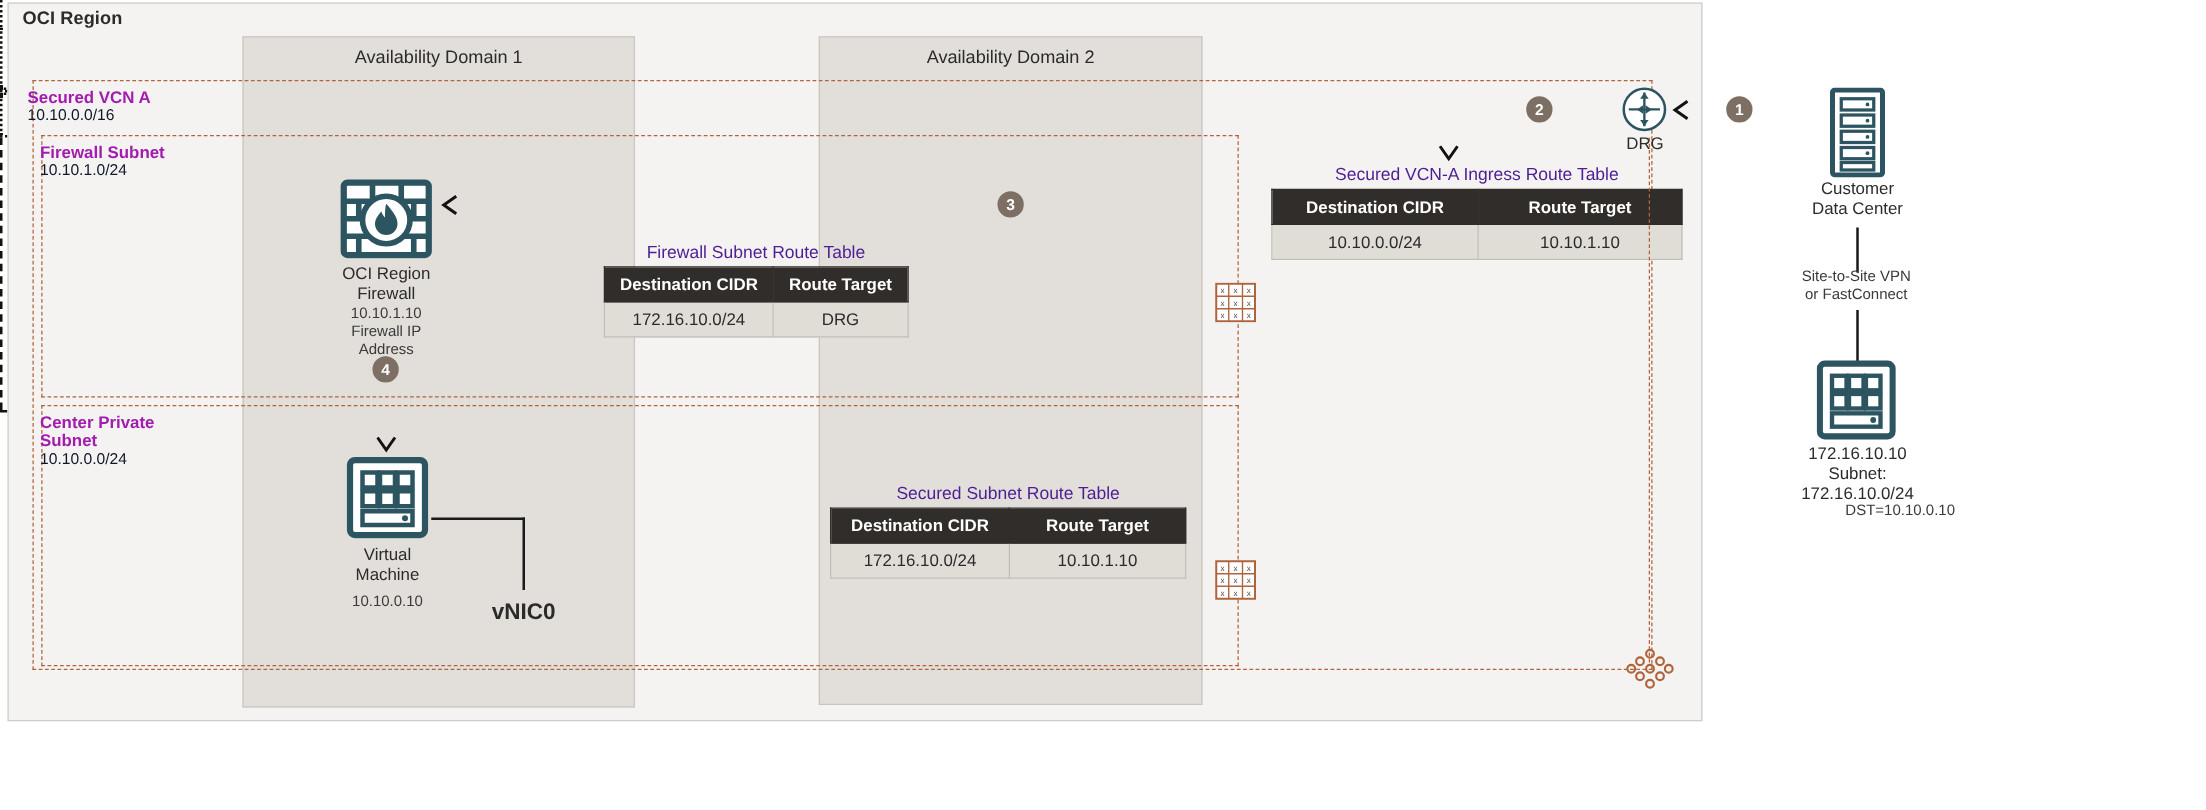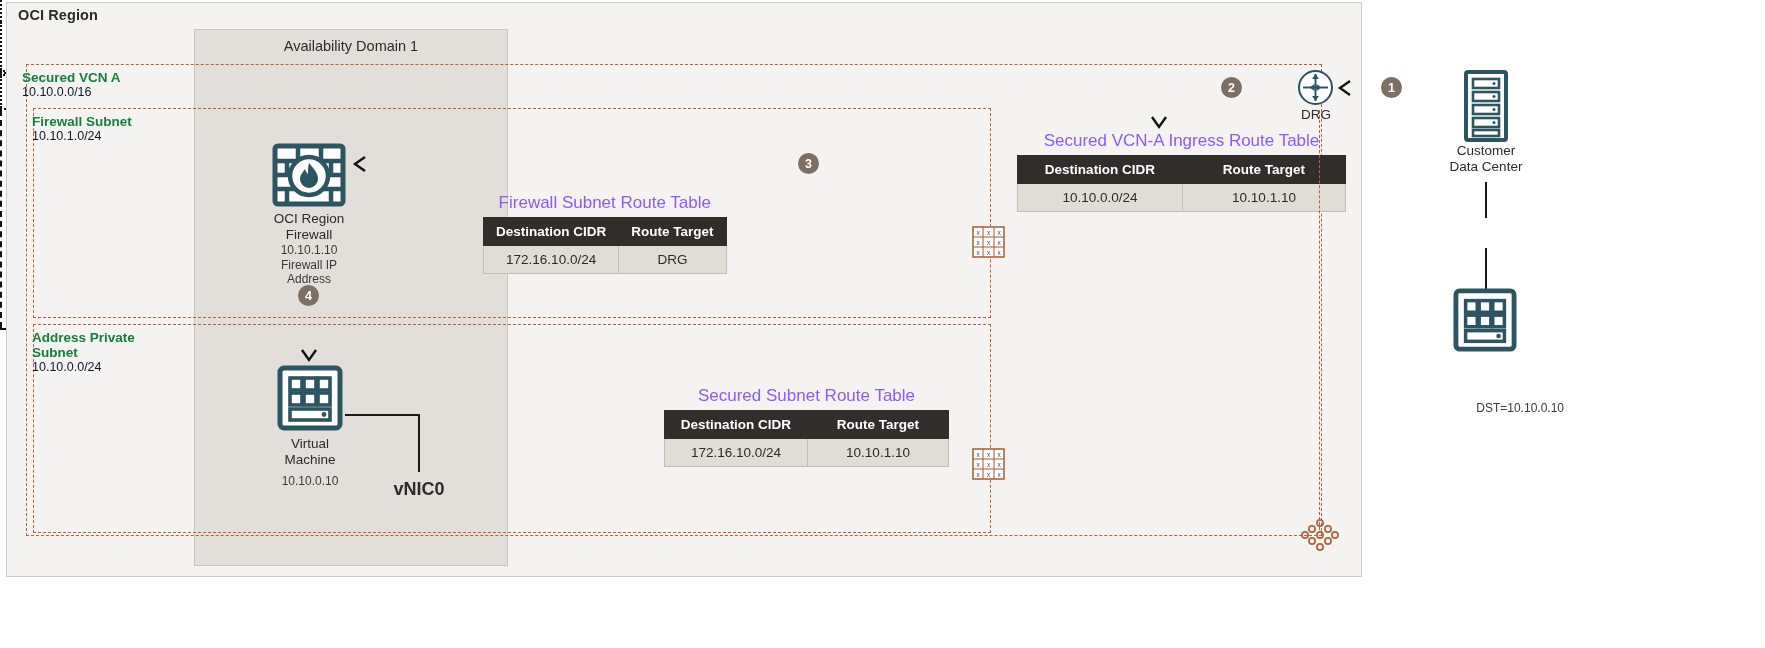--- a/index.html
+++ b/index.html
@@ -38,32 +38,32 @@
   }
   .fw-subnet{
     left:33px;top:108px;width:956px;height:208px;
     border:1.6px dashed #b0643c;
   }
   .priv-subnet{
     left:33px;top:324px;width:956px;height:207px;
     border:1.6px dashed #b0643c;
   }
   .zone-label{position:absolute;line-height:1.12;}
-  .zone-label .zt{font-size:13.5px;font-weight:bold;color:#15803d;}
+  .zone-label .zt{font-size:13.5px;font-weight:bold;color:#a21caf;}
   .zone-label .zs{font-size:12.5px;color:#0f172a;}
 
   
   .cap{position:absolute;text-align:center;line-height:1.2;}
   .cap .big{font-size:13.5px;color:#2b2b2b;}
   .cap .sm{font-size:12px;color:#3a3a3a;}
 
   
   .tbl{position:absolute;}
   .tbl .ttl{
-    font-size:17px;color:#8b5cf6;margin-bottom:4px;text-align:center;
+    font-size:14px;color:#4c1d95;margin-bottom:4px;text-align:center;
   }
   .tbl table{border-collapse:collapse;padding-left:23px;}
   .tbl th{
     background:#312d2a;color:#ffffff;font-size:13.5px;font-weight:bold;
     padding:6px 12px;border:1px solid #312d2a;text-align:center;white-space:nowrap;
   }
   .tbl td{
     background:#e0ddd7;color:#2b2b2b;font-size:13.5px;
     padding:6px 12px;border:1px solid #c2beb7;text-align:center;white-space:nowrap;
   }
@@ -98,36 +98,39 @@
 <body>
 
 <div id="stage">
 
   <div class="region"></div>
   <div class="region-title">OCI Region</div>
 
   <div class="ad ad1">
     <div class="ad-title">Availability Domain 1</div>
   </div>
+  <div class="ad ad2">
+    <div class="ad-title">Availability Domain 2</div>
+  </div>
 
   <div class="dash vcn"></div>
   <div class="zone-label" style="left:22px;top:70px;">
     <div class="zt">Secured VCN A</div>
     <div class="zs">10.10.0.0/16</div>
   </div>
 
   <div class="dash fw-subnet"></div>
   <div class="zone-label" style="left:32px;top:114px;">
     <div class="zt">Firewall Subnet</div>
     <div class="zs">10.10.1.0/24</div>
   </div>
 
   <div class="dash priv-subnet"></div>
   <div class="zone-label" style="left:32px;top:330px;">
-    <div class="zt">Address Private</div>
+    <div class="zt">Center Private</div>
     <div class="zt">Subnet</div>
     <div class="zs">10.10.0.0/24</div>
   </div>
 
   <div class="icon" style="left:272px;top:143px;">
     <svg width="74" height="64" viewBox="0 0 74 64">
       <rect x="3" y="3" width="68" height="58" rx="3" fill="#ffffff" stroke="#2c5461" stroke-width="5"></rect>
       <g stroke="#2c5461" stroke-width="4.5">
         <line x1="3" y1="18" x2="71" y2="18"></line>
         <line x1="3" y1="32" x2="71" y2="32"></line>
@@ -371,34 +374,43 @@
           <circle cx="30" cy="52.5" r="1.5"></circle>
       </g>
     </svg>
   </div>
   <div class="cap" style="left:1416px;top:143px;width:140px;">
     <div class="big">Customer</div>
     <div class="big">Data Center</div>
   </div>
 
   <div class="ln vline" style="left:1485px;top:182px;height:36px;"></div>
+  <div class="cap" style="left:1393px;top:214px;width:184px;">
+    <div class="sm">Site-to-Site VPN</div>
+    <div class="sm">or FastConnect</div>
+  </div>
   <div class="ln vline" style="left:1485px;top:248px;height:48px;"></div>
 
   <div class="icon" style="left:1453px;top:288px;">
     <svg width="64" height="64" viewBox="0 0 66 66">
       <rect x="3" y="3" width="60" height="60" rx="4" fill="#ffffff" stroke="#2c5461" stroke-width="5"></rect>
       <g fill="none" stroke="#2c5461" stroke-width="3.6">
         <rect x="13" y="13" width="12" height="12"></rect>
         <rect x="27" y="13" width="12" height="12"></rect>
         <rect x="41" y="13" width="12" height="12"></rect>
         <rect x="13" y="28" width="12" height="12"></rect>
         <rect x="27" y="28" width="12" height="12"></rect>
         <rect x="41" y="28" width="12" height="12"></rect>
         <rect x="13" y="44" width="40" height="11"></rect>
       </g>
       <circle cx="47" cy="49.5" r="2.4" fill="#2c5461"></circle>
     </svg>
   </div>
+  <div class="cap" style="left:1408px;top:355px;width:156px;">
+    <div class="big">172.16.10.10</div>
+    <div class="big">Subnet:</div>
+    <div class="big">172.16.10.0/24</div>
+  </div>
   <div class="cap" style="left:1408px;top:401px;width:156px;text-align:right;">
     <div class="sm">DST=10.10.0.10</div>
   </div>
 
 </div>
 
 </body></html>

